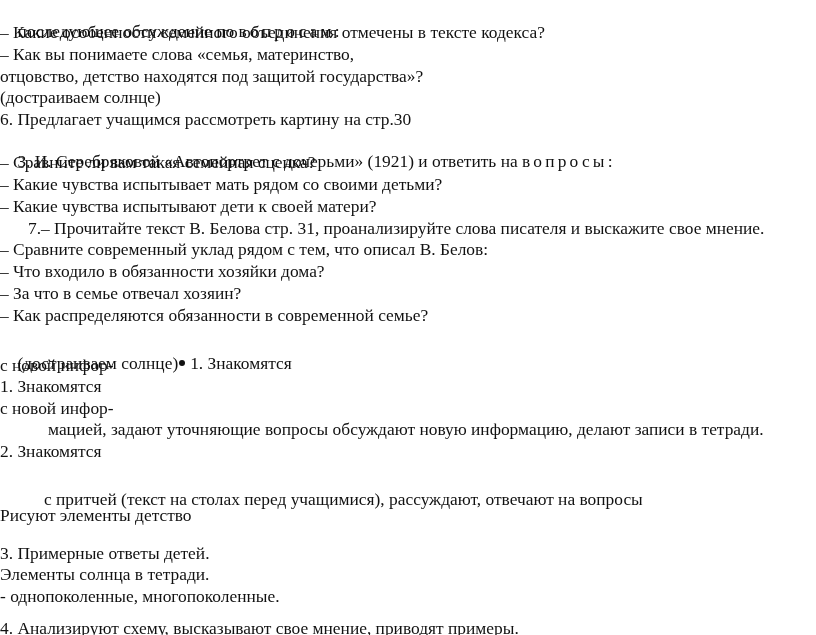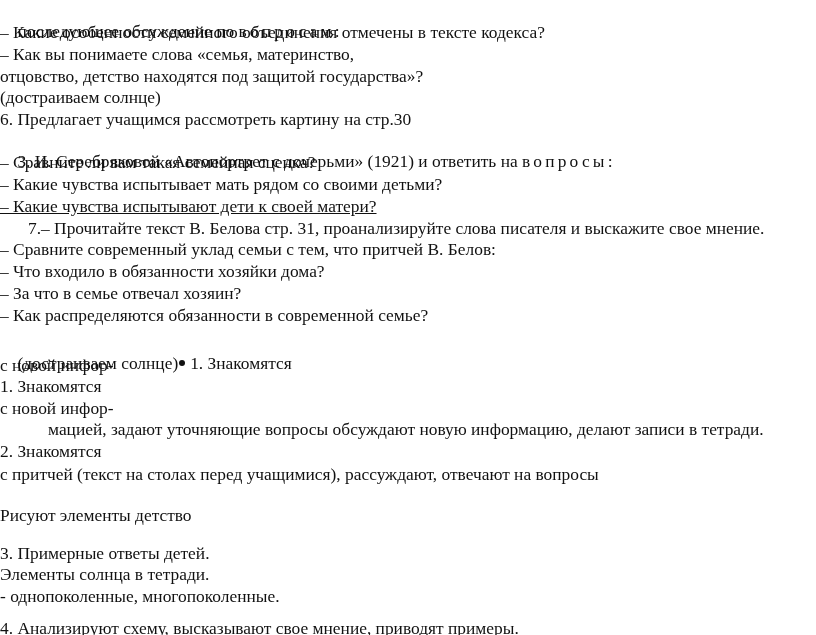--- a/index.html
+++ b/index.html
@@ -54,36 +54,36 @@
   <div class="line" style="top:22px;">– Какие особенности семейного объединения отмечены в тексте кодекса?</div>
   <div class="line" style="top:66px;">отцовство, детство находятся под защитой государства»?</div>
   <div class="line" style="top:44px;">– Как вы понимаете слова «семья, материнство,</div>
   <div class="line" style="top:87px;">(достраиваем солнце)</div>
   <div class="line" style="top:109px;">6. Предлагает учащимся рассмотреть картину на стр.30</div>
   <div class="line" style="top:131px;">
     <span>З. И. Серебряковой «Автопортрет с дочерьми» (1921) и ответить на </span><span class="spaced">вопросы:</span>
   </div>
   <div class="line" style="top:152px;">– Сравните ли вам такая семейная сценка?</div>
   <div class="line" style="top:174px;">– Какие чувства испытывает мать рядом со своими детьми?</div>
-  <div class="line" style="top:196px;text-decoration:underline;">– Какие чувства испытывают дети к своей матери?</div>
+  <div class="line" style="top:196px;">– Какие чувства испытывают дети к своей матери?</div>
   <div class="line" style="top:218px;padding-left:28px;">7.– Прочитайте текст В. Белова стр. 31, проанализируйте слова писателя и выскажите свое мнение.</div>
-  <div class="line" style="top:239px;">– Сравните современный уклад семьи с тем, что притчей В. Белов:</div>
+  <div class="line" style="top:239px;">– Сравните современный уклад рядом с тем, что описал В. Белов:</div>
   <div class="line" style="top:261px;">– Что входило в обязанности хозяйки дома?</div>
   <div class="line" style="top:283px;">– За что в семье отвечал хозяин?</div>
   <div class="line" style="top:305px;">– Как распределяются обязанности в современной семье?</div>
 
   <div class="line" style="top:333px;">
     <span>(достраиваем солнце)</span><span class="bullet"></span><span>1. Знакомятся</span>
   </div>
   <div class="line" style="top:355px;">с новой инфор-</div>
   <div class="line" style="top:376px;">1. Знакомятся</div>
   <div class="line" style="top:398px;">с новой инфор-</div>
   <div class="line" style="top:419px;padding-left:48px;">мацией, задают уточняющие вопросы обсуждают новую информацию, делают записи в тетради.</div>
   <div class="line" style="top:441px;">2. Знакомятся</div>
-  <div class="line" style="top:464px;">с притчей (текст на столах перед учащимися), рассуждают, отвечают на вопросы</div>
+  <div class="line" style="top:489px;padding-left:44px;">с притчей (текст на столах перед учащимися), рассуждают, отвечают на вопросы</div>
 
   <div class="line" style="top:505px;">Рисуют элементы детство</div>
 
   <div class="line" style="top:543px;">3. Примерные ответы детей.</div>
   <div class="line" style="top:564px;">Элементы солнца в тетради.</div>
   <div class="line" style="top:586px;">- однопоколенные, многопоколенные.</div>
 
   <div class="line" style="top:639px; margin-top:-21px;">4. Анализируют схему, высказывают свое мнение, приводят примеры.</div>
 
 </div>

